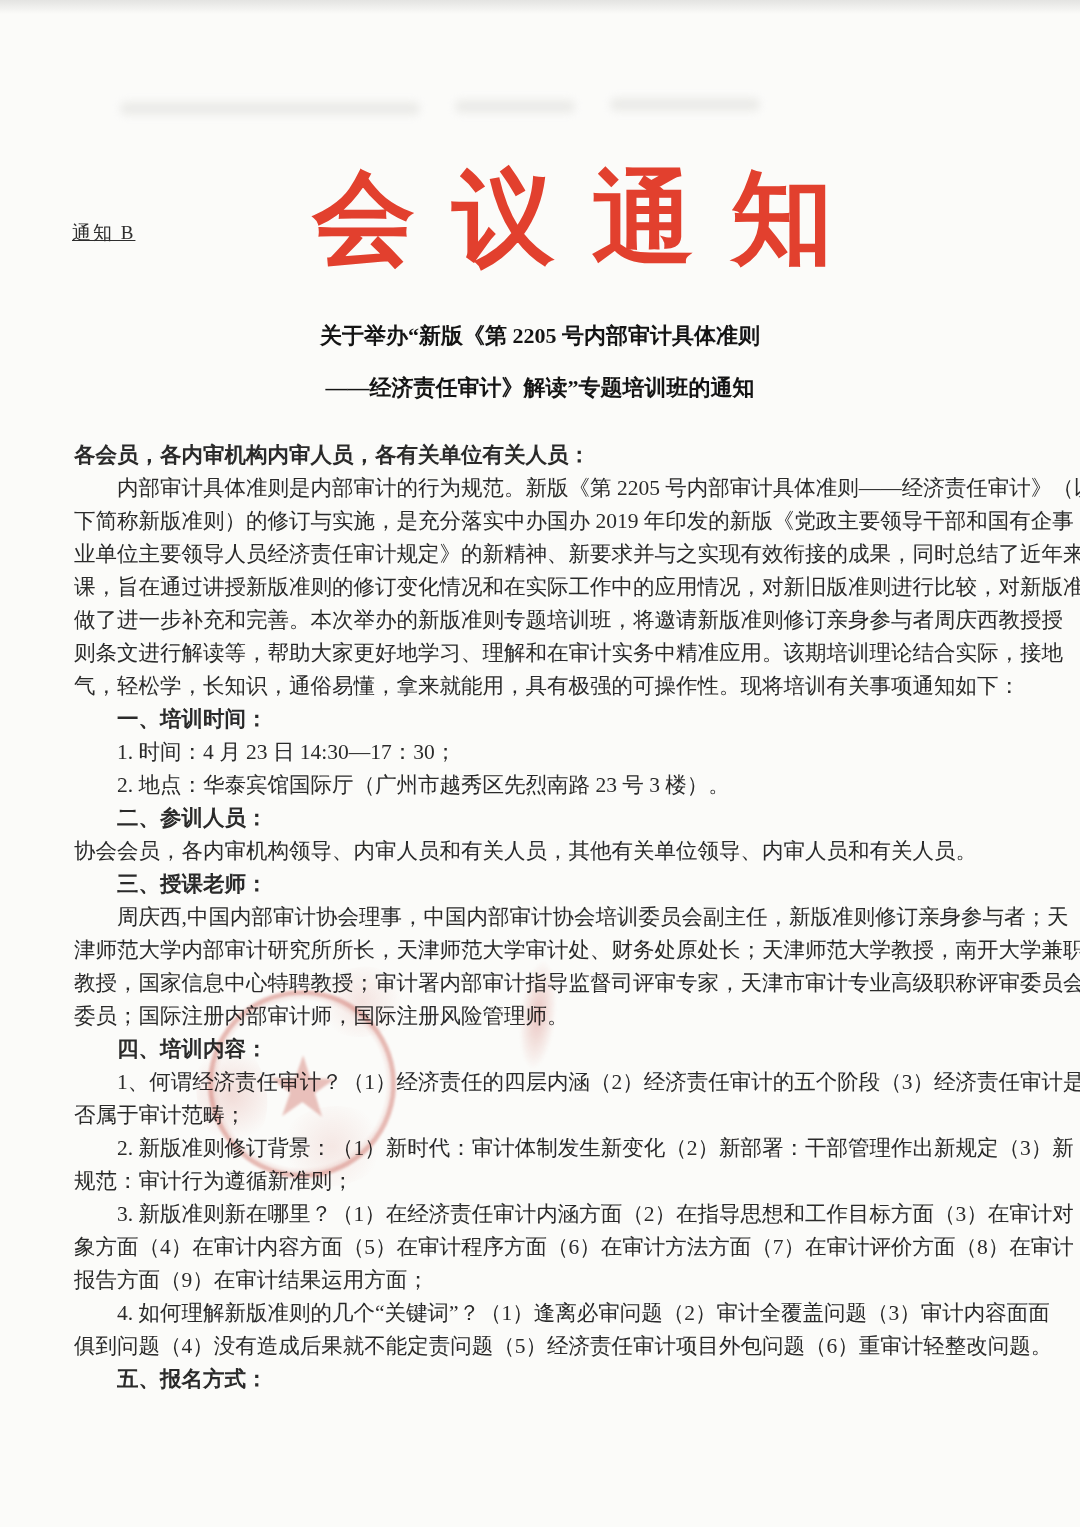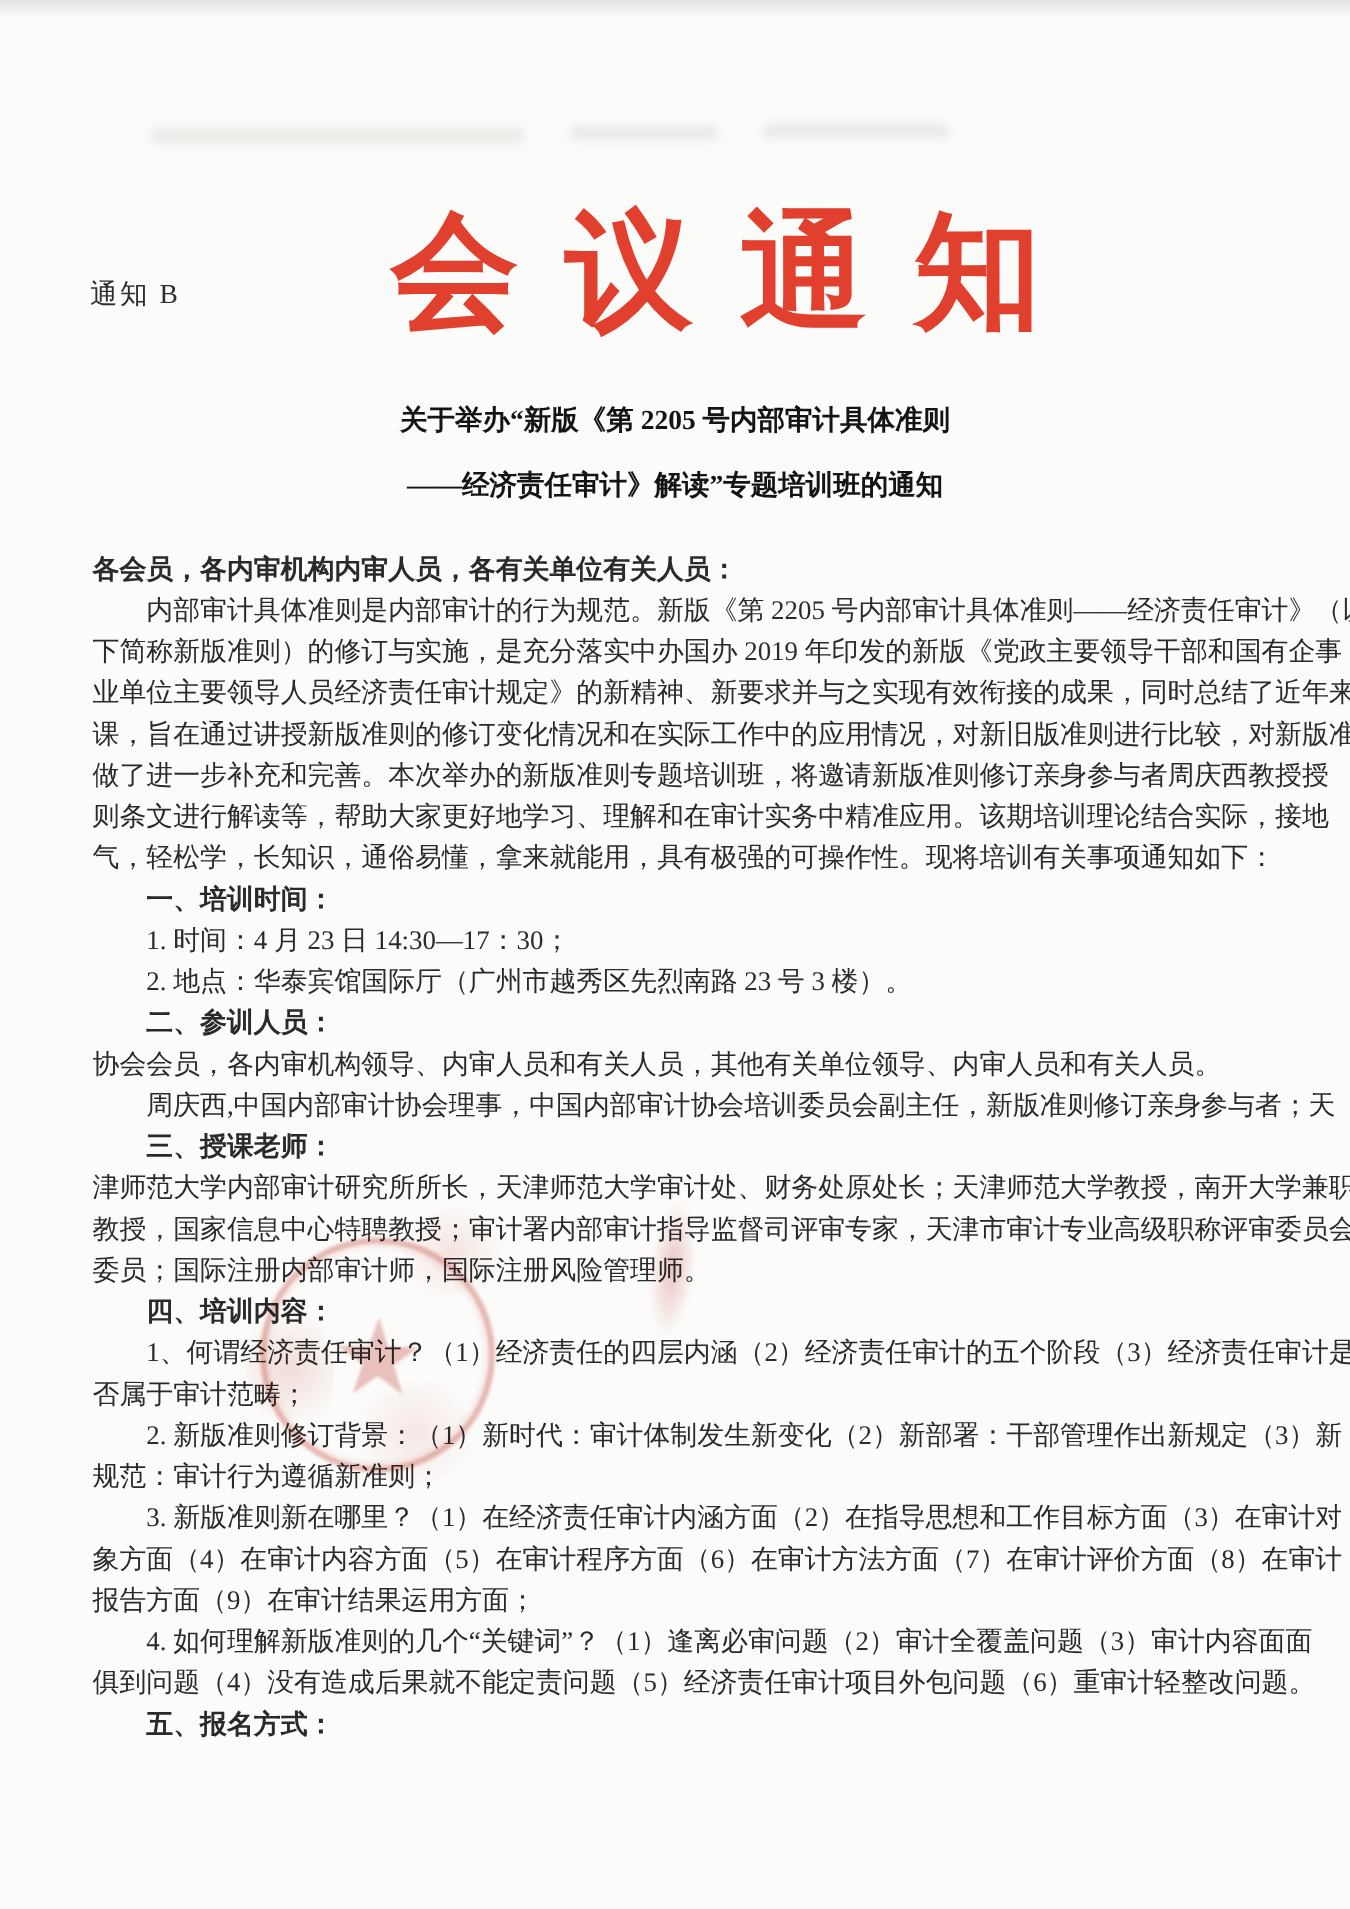--- a/index.html
+++ b/index.html
@@ -22,21 +22,21 @@
   .bleed{
     position:absolute;height:13px;border-radius:6px;
     background:#c9c9c5;opacity:.32;filter:blur(4px);
   }
   .bleed.b1{left:120px;top:102px;width:300px;}
   .bleed.b2{left:455px;top:100px;width:120px;}
   .bleed.b3{left:610px;top:98px;width:150px;}
 
   .corner-label{
     position:absolute;left:72px;top:220px;
-    font-size:22px;color:#2e2e2e;letter-spacing:2px;
+    font-size:19px;color:#2e2e2e;letter-spacing:2px;text-decoration:underline;
   }
   .doc-title{
     position:absolute;left:0;top:163px;width:1080px;
     text-align:center;
     transform:translateX(36px);
     font-size:102px;line-height:1.1;font-weight:bold;
     color:var(--title-red,#e2402e);
     letter-spacing:6px;
     font-family:"Liberation Serif","DejaVu Serif",serif;
   }
@@ -119,22 +119,22 @@
         <div class="line">业单位主要领导人员经济责任审计规定》的新精神、新要求并与之实现有效衔接的成果，同时总结了近年来</div>
         <div class="line">课，旨在通过讲授新版准则的修订变化情况和在实际工作中的应用情况，对新旧版准则进行比较，对新版准</div>
         <div class="line">做了进一步补充和完善。本次举办的新版准则专题培训班，将邀请新版准则修订亲身参与者周庆西教授授</div>
         <div class="line">则条文进行解读等，帮助大家更好地学习、理解和在审计实务中精准应用。该期培训理论结合实际，接地</div>
         <div class="line">气，轻松学，长知识，通俗易懂，拿来就能用，具有极强的可操作性。现将培训有关事项通知如下：</div>
         <div class="line indent bold">一、培训时间：</div>
         <div class="line indent">1. 时间：4 月 23 日 14:30—17：30；</div>
         <div class="line indent">2. 地点：华泰宾馆国际厅（广州市越秀区先烈南路 23 号 3 楼）。</div>
         <div class="line indent bold">二、参训人员：</div>
         <div class="line">协会会员，各内审机构领导、内审人员和有关人员，其他有关单位领导、内审人员和有关人员。</div>
+        <div class="line indent bold">三、授课老师：</div>
         <div class="line indent">周庆西,中国内部审计协会理事，中国内部审计协会培训委员会副主任，新版准则修订亲身参与者；天</div>
-        <div class="line indent bold">三、授课老师：</div>
         <div class="line">津师范大学内部审计研究所所长，天津师范大学审计处、财务处原处长；天津师范大学教授，南开大学兼职</div>
         <div class="line">教授，国家信息中心特聘教授；审计署内部审计指导监督司评审专家，天津市审计专业高级职称评审委员会</div>
         <div class="line">委员；国际注册内部审计师，国际注册风险管理师。</div>
         <div class="line indent bold">四、培训内容：</div>
         <div class="line indent">1、何谓经济责任审计？（1）经济责任的四层内涵（2）经济责任审计的五个阶段（3）经济责任审计是</div>
         <div class="line">否属于审计范畴；</div>
         <div class="line indent">2. 新版准则修订背景：（1）新时代：审计体制发生新变化（2）新部署：干部管理作出新规定（3）新</div>
         <div class="line">规范：审计行为遵循新准则；</div>
         <div class="line indent">3. 新版准则新在哪里？（1）在经济责任审计内涵方面（2）在指导思想和工作目标方面（3）在审计对</div>
         <div class="line">象方面（4）在审计内容方面（5）在审计程序方面（6）在审计方法方面（7）在审计评价方面（8）在审计</div>

